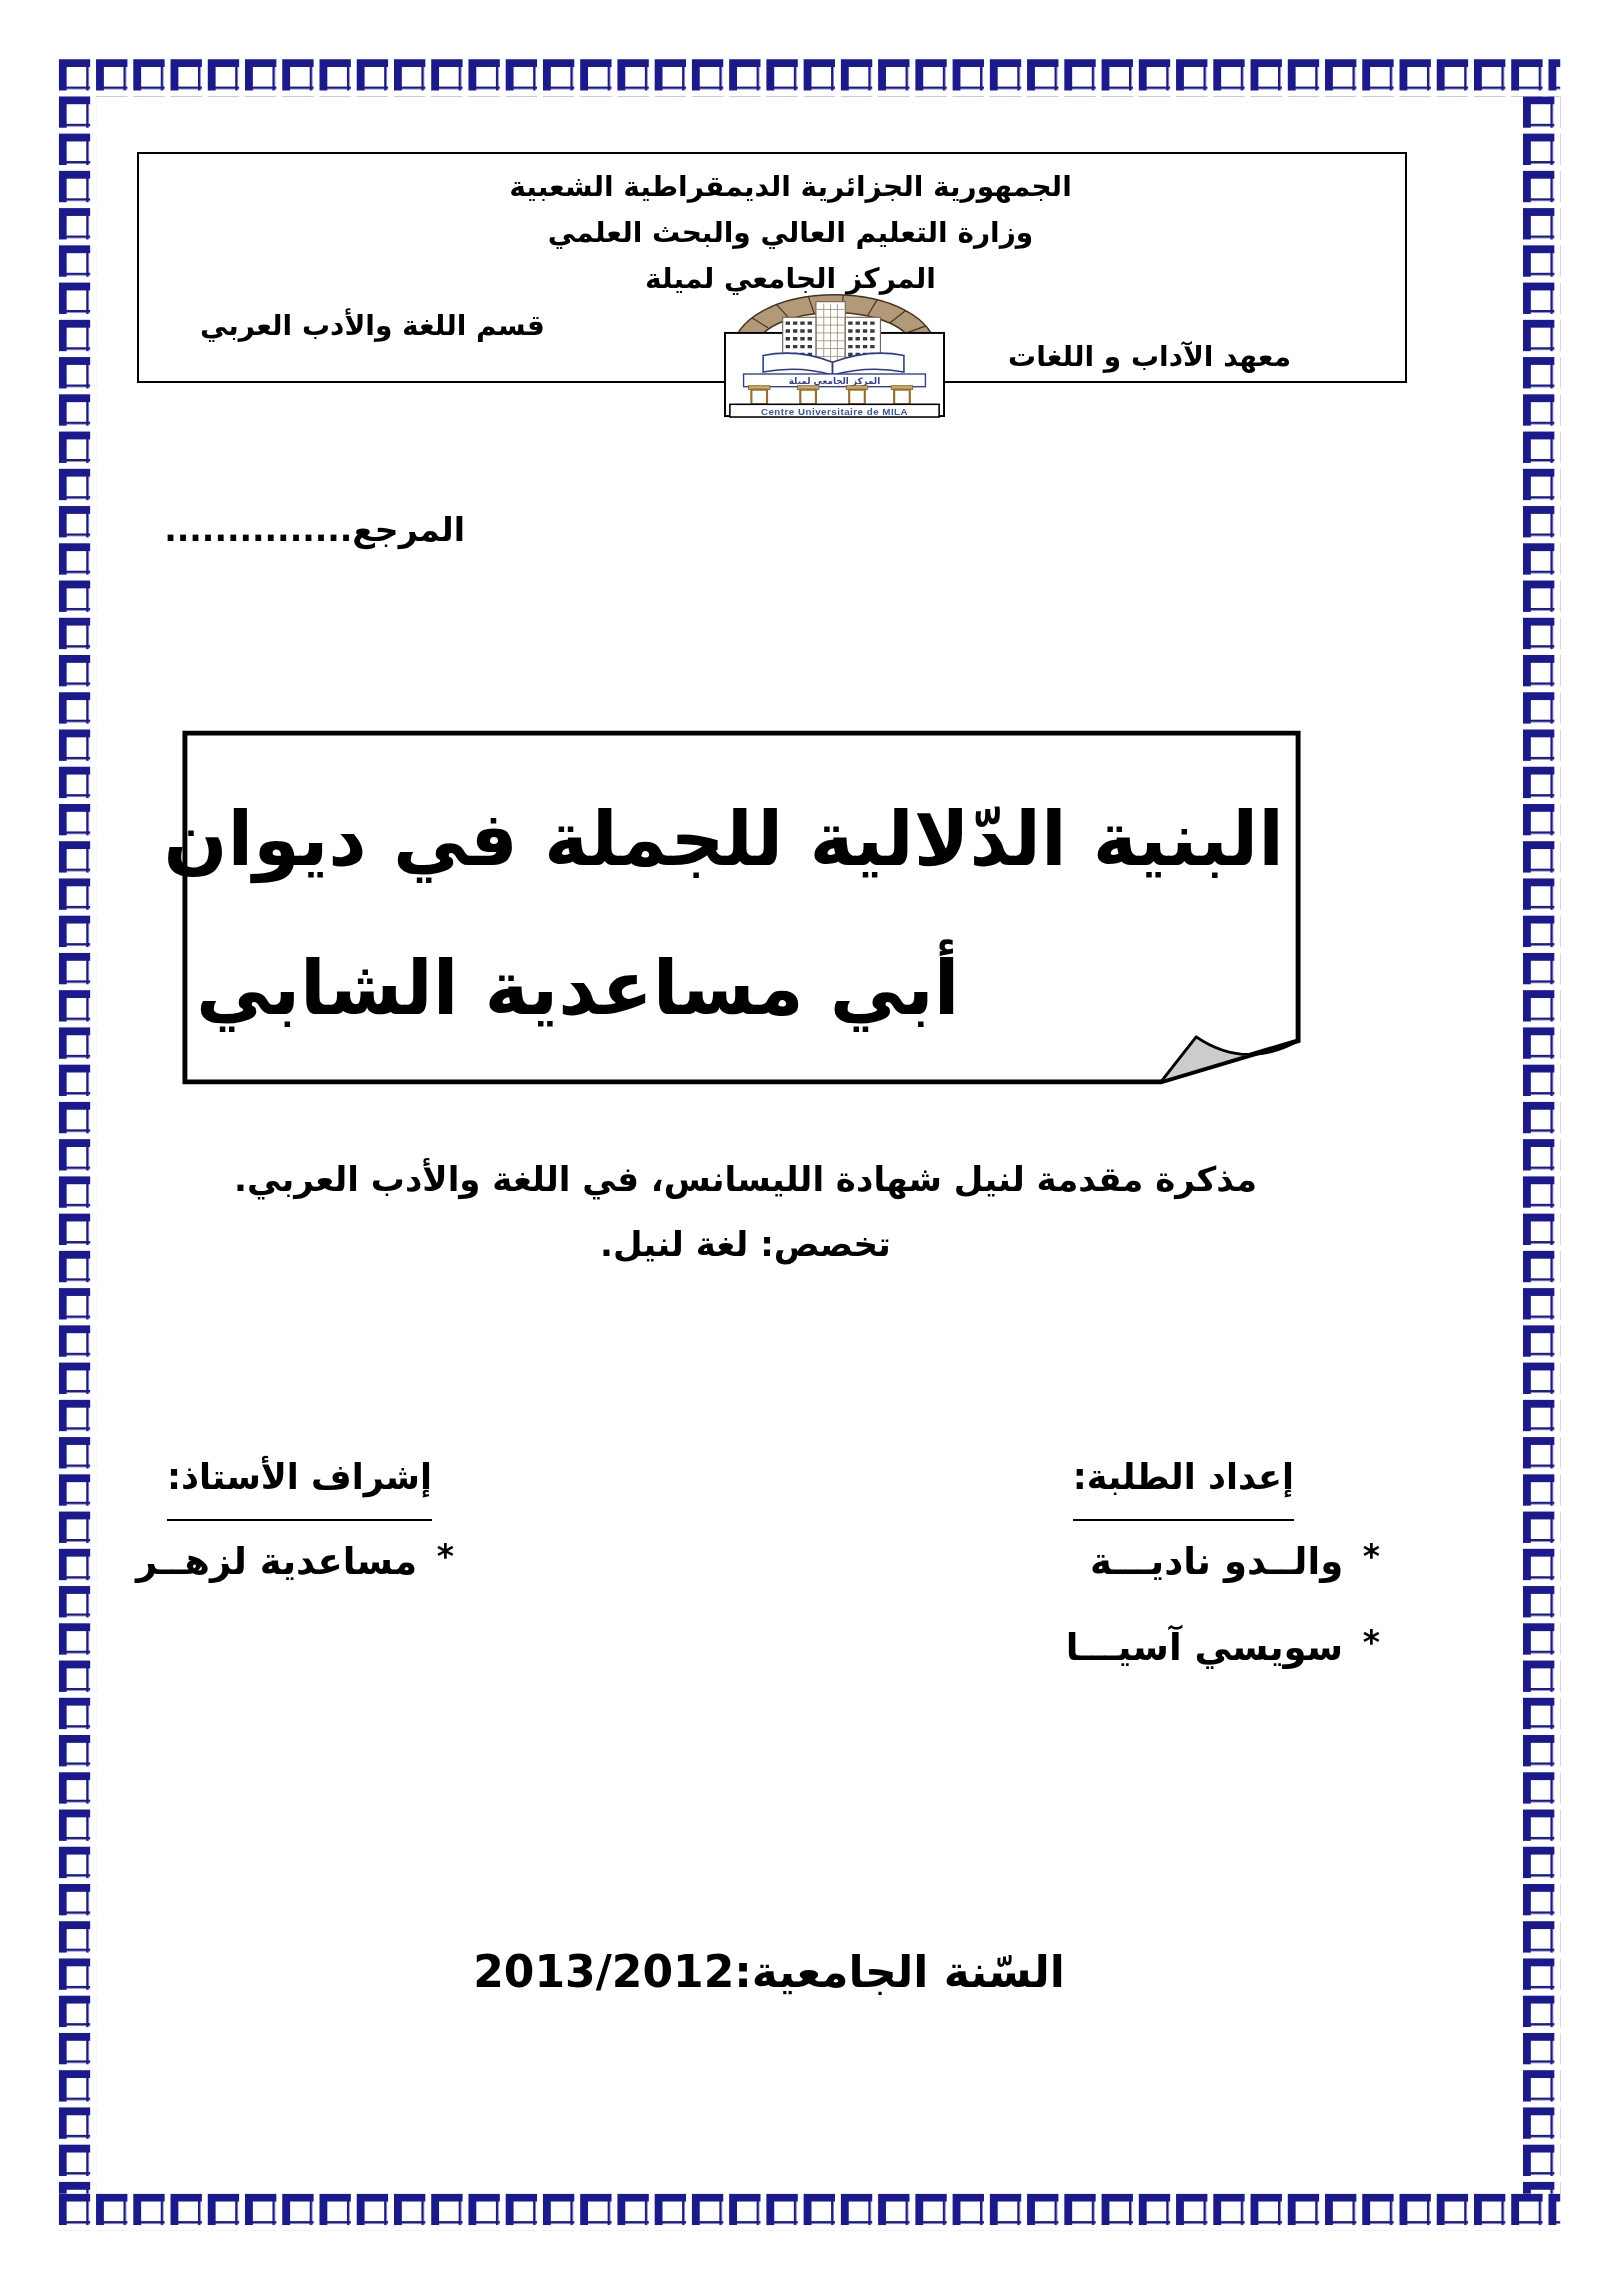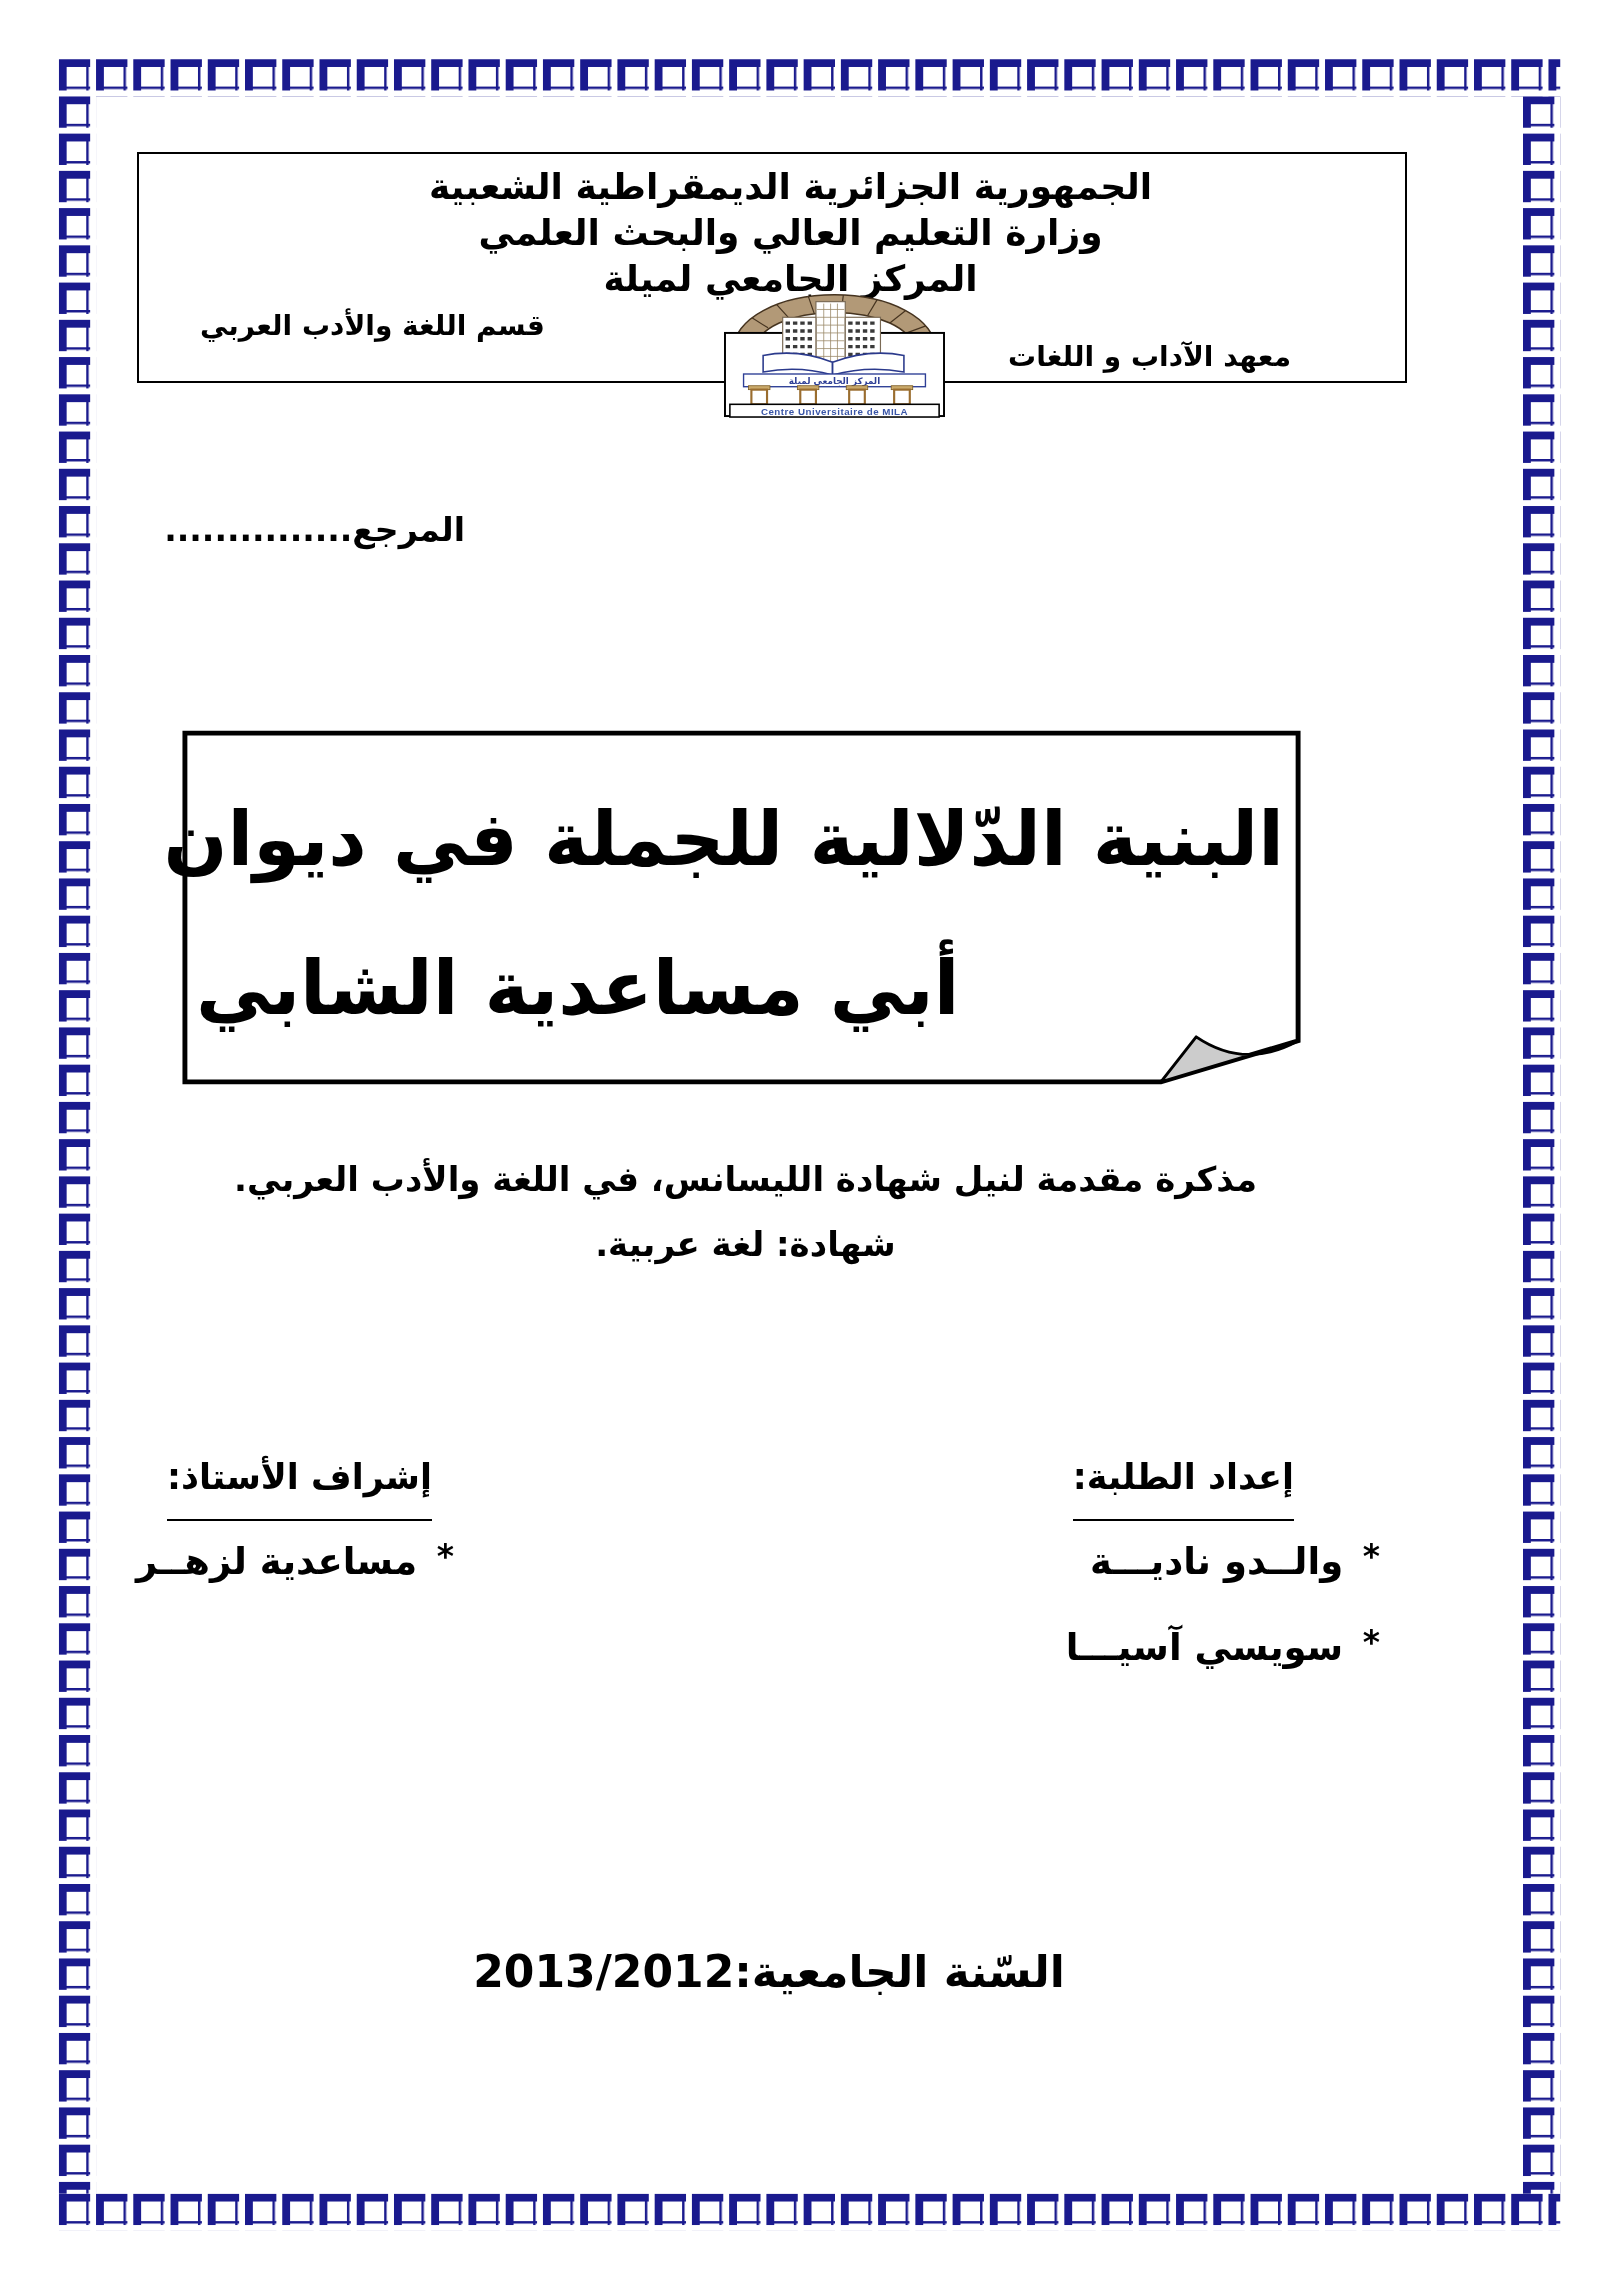--- a/index.html
+++ b/index.html
@@ -7,21 +7,21 @@
     width:1621px;height:2293px;position:relative;background:#ffffff;
     font-family:"DejaVu Sans",sans-serif;color:#000;overflow:hidden;
   }
   
   #border-art{position:absolute;left:0;top:0;width:1621px;height:2293px;z-index:1;}
   
   .header-box{
     position:absolute;left:137px;top:152px;width:1266px;height:227px;
     border:2px solid #000;z-index:2;background:#fff;
   }
-  .gov{text-align:center;font-weight:bold;font-size:36px;line-height:46px;direction:rtl;padding-left:37px;}
+  .gov{text-align:center;font-weight:bold;font-size:28px;line-height:46px;direction:rtl;padding-left:37px;}
   .gov.l1{margin-top:9.8px;}
   .inst-right{position:absolute;top:147px;right:114px;font-size:28px;font-weight:bold;direction:rtl;white-space:nowrap;margin-top:39px;}
   .dept-left{position:absolute;top:155px;left:61px;font-size:28px;font-weight:bold;direction:rtl;white-space:nowrap;}
   #logo{position:absolute;left:722px;top:286px;width:225px;height:132px;z-index:4;}
   
   .ref-line{position:absolute;right:1156px;top:510px;font-size:33px;font-weight:bold;direction:rtl;white-space:nowrap;z-index:2;}
   
   #title-frame{position:absolute;left:181px;top:725px;width:1122px;height:365px;z-index:2;}
   .title-text{
     position:absolute;left:196px;top:765px;width:1088px;z-index:3;
@@ -171,21 +171,21 @@
   <path d="M4,8 L1140,8 L1140,322 L1000,364 L4,364 Z" fill="#ffffff" stroke="#000" stroke-width="5"></path>
   <path d="M1000,364 L1036,318 Q1086,352 1140,322 Z" fill="#cccccc" stroke="#000" stroke-width="3" stroke-linejoin="round"></path>
 </svg>
 <div class="title-text">
   <div>البنية الدّلالية للجملة في ديوان</div>
   <div>أبي مساعدية الشابي</div>
 </div>
 
 <div class="subtitle">
   <div>مذكرة مقدمة لنيل شهادة الليسانس، في اللغة والأدب العربي.</div>
-  <div>شهادة: لغة عربية.</div>
+  <div>تخصص: لغة لنيل.</div>
 </div>
 
 <div class="students-label">
   <span class="col-label">إعداد الطلبة:</span>
 </div>
 <div class="name-row row-st1">
   <span class="star">*</span><span>والــدو ناديـــة</span>
 </div>
 <div class="name-row row-st2">
   <span class="star">*</span><span>سويسي آسيـــا</span>

